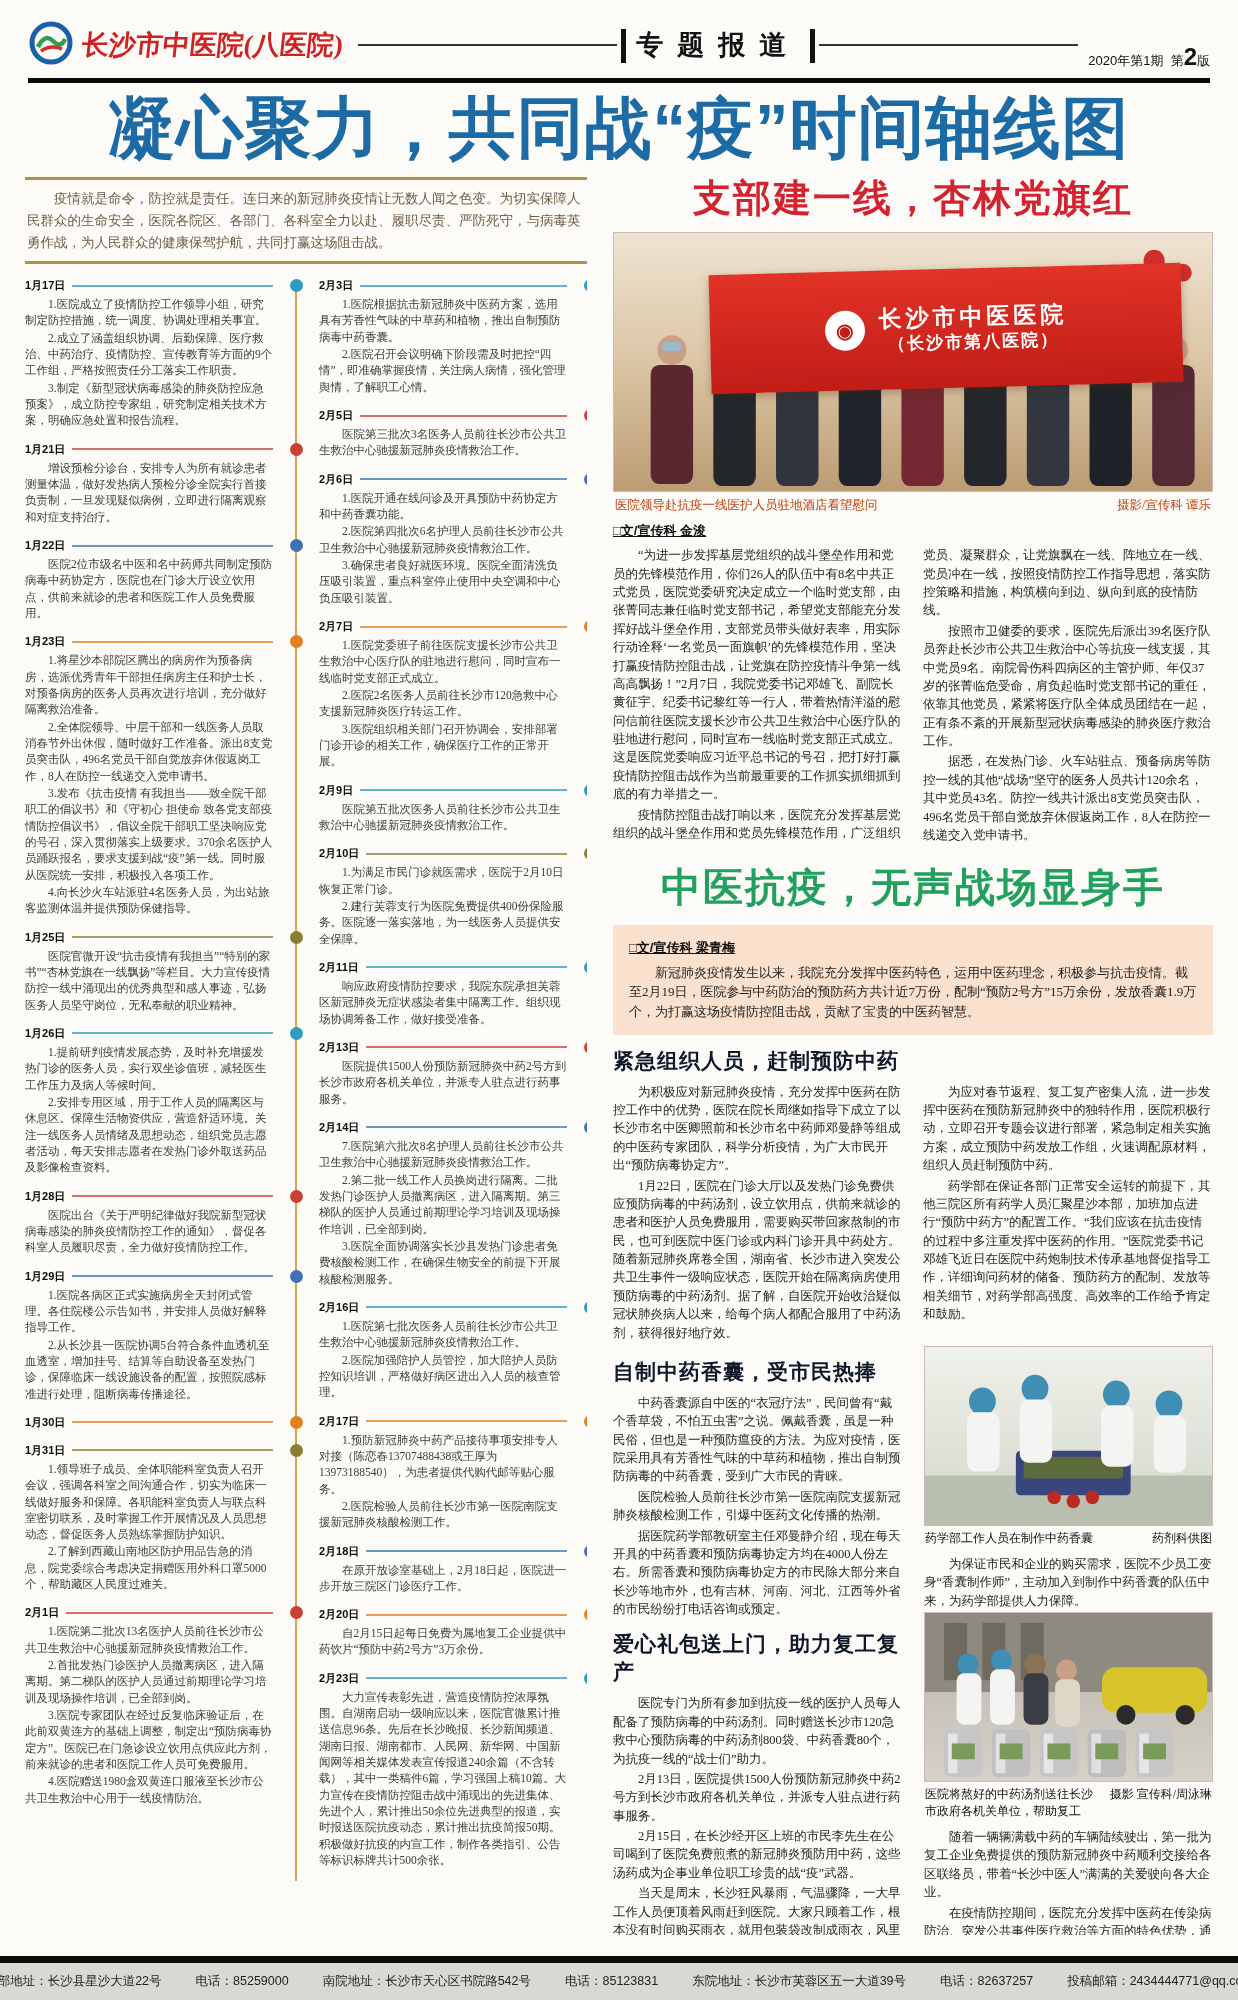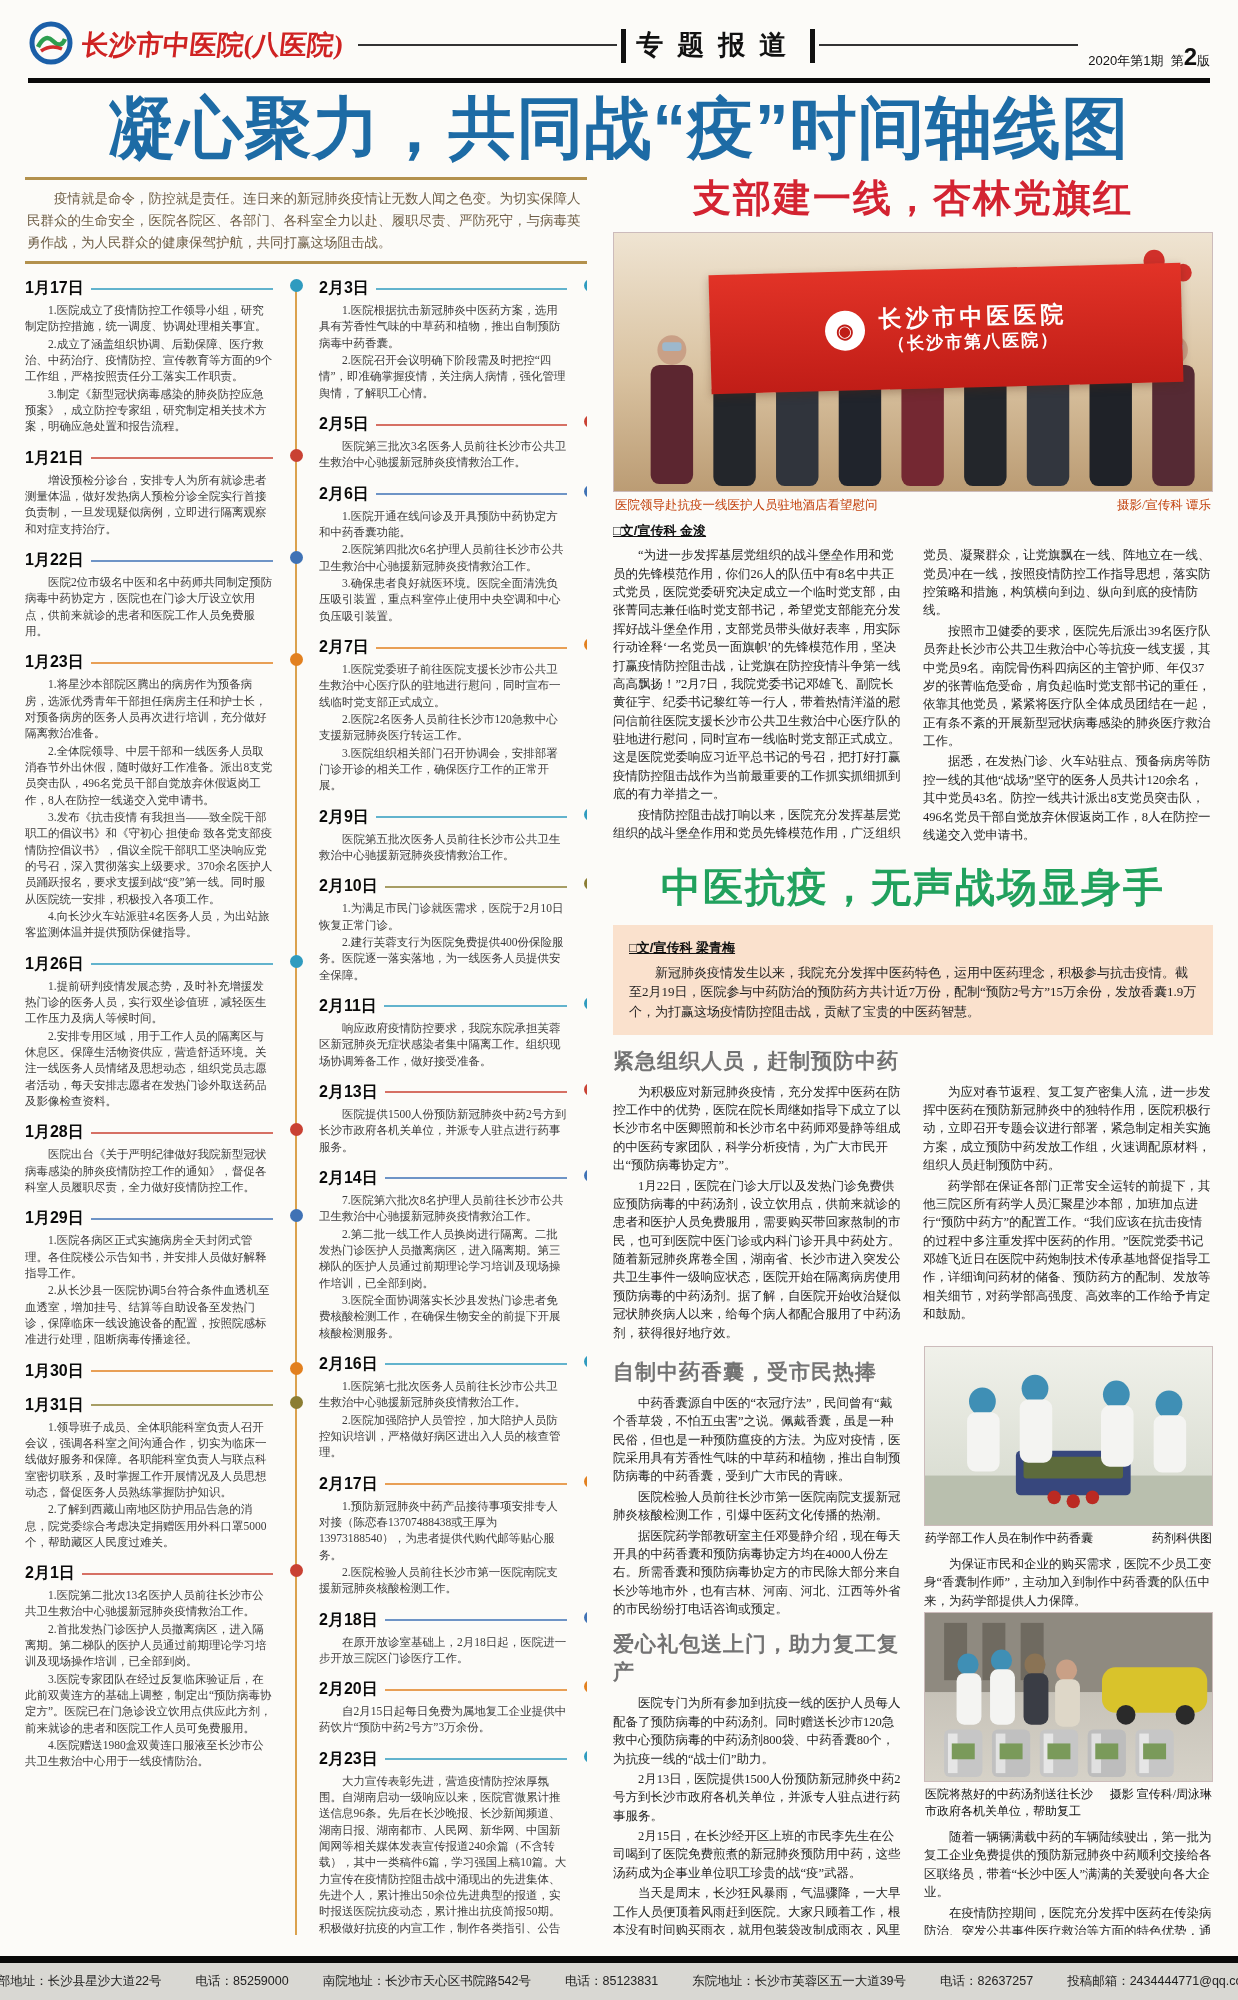--- a/index.html
+++ b/index.html
@@ -25,21 +25,21 @@
   .left-region{width:562px;flex:none;overflow:hidden;}
   .right-region{flex:1;overflow:hidden;}
   .gold-rule{height:3px;background:#b3914d;margin:4px 0;}
   .intro{font-size:13.5px;line-height:1.6;color:#6d5d45;text-indent:2em;margin:8px 2px;}
   
   .tl-wrap{display:flex;gap:46px;margin-top:14px;}
   .tl-col{width:248px;position:relative;}
   .tl-col::after{content:'';position:absolute;top:4px;bottom:0;right:-24px;width:2px;background:#dba24e;}
   .tl-entry{position:relative;margin-bottom:13px;}
   .tl-head{display:flex;align-items:center;margin-bottom:3px;}
-  .tl-date{font-family:"Liberation Sans",sans-serif;font-weight:bold;font-size:16px;color:#0a0a0a;white-space:nowrap;}
+  .tl-date{font-family:"Liberation Sans",sans-serif;font-weight:bold;font-size:11px;color:#0a0a0a;white-space:nowrap;}
   .tl-rule{flex:1;height:2px;margin-left:7px;opacity:.75;}
   .tl-dot{position:absolute;top:1px;right:-30px;width:13px;height:13px;border-radius:50%;z-index:2;}
   .tl-text{font-size:11.5px;line-height:1.42;color:#3b3b3b;text-indent:2em;margin:1px 0;}
   
   .red-headline{margin:0 0 8px;font-family:"Liberation Sans",sans-serif;font-weight:900;
                 font-size:38px;color:#d32331;text-align:center;letter-spacing:2px;}
   .photo{position:relative;overflow:hidden;border:1px solid #cbb;}
   .main-photo{height:258px;background:linear-gradient(180deg,#efe4d2 0%,#d9c2a0 55%,#bb9c74 100%);}
   .banner{position:absolute;left:16%;right:5%;top:14%;height:46%;background:linear-gradient(180deg,#e23327,#c01d17);
           transform:rotate(-1.5deg);display:flex;align-items:center;justify-content:center;gap:14px;
@@ -53,21 +53,21 @@
   .caption-row{display:flex;justify-content:space-between;gap:10px;font-size:12.5px;color:#c2410c;margin:5px 2px 8px;}
   .byline{font-family:"Liberation Sans",sans-serif;font-weight:bold;font-size:13px;color:#111;
           text-decoration:underline;margin:4px 0 6px;}
   .cols-2{column-count:2;column-gap:20px;}
   .para{font-size:12.5px;line-height:1.47;color:#1f1f1f;text-indent:2em;margin:0 0 2px;}
   .green-headline{margin:16px 0 10px;font-family:"Liberation Sans",sans-serif;font-weight:900;
                   font-size:40px;color:#21a15d;text-align:center;letter-spacing:2px;}
   .pink-box{background:#fae1cd;padding:10px 16px 12px;margin-bottom:10px;}
   .pink-box .para{font-size:13px;}
   .section-heading{margin:12px 0 8px;font-family:"Liberation Sans",sans-serif;font-weight:bold;
-                   font-size:21px;color:#737373;letter-spacing:1px;}
+                   font-size:21px;color:#0f172a;letter-spacing:1px;}
   .bottom-grid{display:flex;gap:20px;margin-top:4px;}
   .bg-left{width:48.5%;flex:none;}
   .bg-right{flex:1;min-width:0;}
   .photo-herb{height:178px;background:linear-gradient(180deg,#f0f1ea,#d3d7cb);}
   .photo-drums{height:168px;background:linear-gradient(180deg,#b9b4aa,#d6d2c8);}
   .caption-sm{display:flex;justify-content:space-between;gap:8px;font-size:12px;color:#111;margin:4px 1px 8px;flex-wrap:wrap;}
   .caption-sm .cap{flex:1;min-width:55%;}
   .caption-sm .crd{white-space:nowrap;}
   
   .footer{position:absolute;left:0;right:0;bottom:0;}
@@ -143,20 +143,28 @@
             <div class="tl-entry">
               <span class="tl-dot" style="background: rgb(226, 128, 31);"></span>
               <div class="tl-head">
                 <span class="tl-date">1月23日</span>
                 <span class="tl-rule" style="background: rgb(226, 128, 31);"></span>
               </div>
               <p class="tl-text">1.将星沙本部院区腾出的病房作为预备病房，选派优秀青年干部担任病房主任和护士长，对预备病房的医务人员再次进行培训，充分做好隔离救治准备。</p>
               <p class="tl-text">2.全体院领导、中层干部和一线医务人员取消春节外出休假，随时做好工作准备。派出8支党员突击队，496名党员干部自觉放弃休假返岗工作，8人在防控一线递交入党申请书。</p>
               <p class="tl-text">3.发布《抗击疫情 有我担当——致全院干部职工的倡议书》和《守初心 担使命 致各党支部疫情防控倡议书》，倡议全院干部职工坚决响应党的号召，深入贯彻落实上级要求。370余名医护人员踊跃报名，要求支援到战“疫”第一线。同时服从医院统一安排，积极投入各项工作。</p>
               <p class="tl-text">4.向长沙火车站派驻4名医务人员，为出站旅客监测体温并提供预防保健指导。</p>
+            </div>
+            <div class="tl-entry">
+              <span class="tl-dot" style="background: rgb(139, 125, 51);"></span>
+              <div class="tl-head">
+                <span class="tl-date">1月25日</span>
+                <span class="tl-rule" style="background: rgb(139, 125, 51);"></span>
+              </div>
+              <p class="tl-text">医院官微开设“抗击疫情有我担当”“特别的家书”“杏林党旗在一线飘扬”等栏目。大力宣传疫情防控一线中涌现出的优秀典型和感人事迹，弘扬医务人员坚守岗位，无私奉献的职业精神。</p>
             </div>
             <div class="tl-entry">
               <span class="tl-dot" style="background: rgb(47, 155, 191);"></span>
               <div class="tl-head">
                 <span class="tl-date">1月26日</span>
                 <span class="tl-rule" style="background: rgb(47, 155, 191);"></span>
               </div>
               <p class="tl-text">1.提前研判疫情发展态势，及时补充增援发热门诊的医务人员，实行双坐诊值班，减轻医生工作压力及病人等候时间。</p>
               <p class="tl-text">2.安排专用区域，用于工作人员的隔离区与休息区。保障生活物资供应，营造舒适环境。关注一线医务人员情绪及思想动态，组织党员志愿者活动，每天安排志愿者在发热门诊外取送药品及影像检查资料。</p>
             </div>

